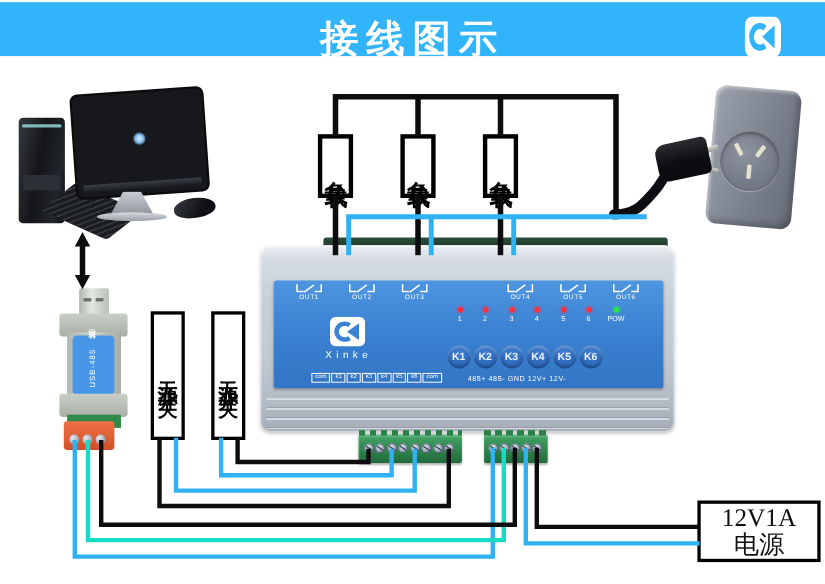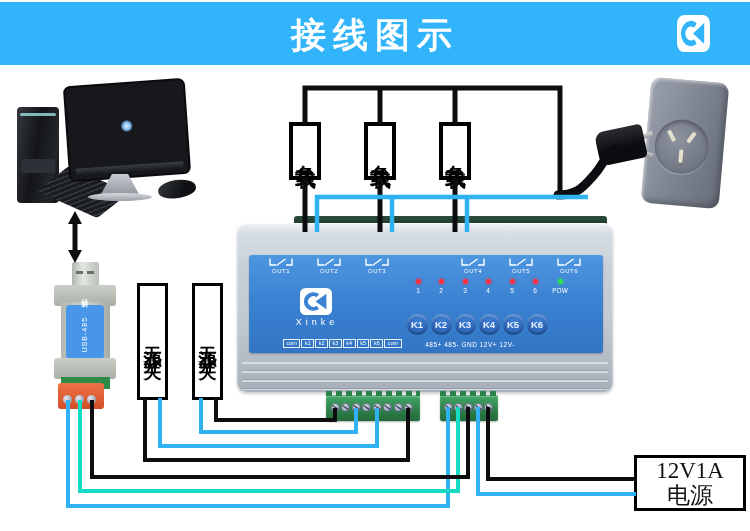--- a/index.html
+++ b/index.html
@@ -1,19 +1,19 @@
 <!DOCTYPE html>
 <html><head>
 <meta charset="utf-8">
 <style>
   html,body{margin:0;padding:0;background:#fff;}
   .page{position:relative;width:750px;height:531px;background:#fff;overflow:hidden;
         font-family:"Liberation Sans",sans-serif;border-bottom:1px solid #e9e9e9;}
   
-  .header{position:absolute;left:0;top:2px;width:750px;height:63px;background:#31b4fa;}
+  .header{position:absolute;left:0;top:2px;width:750px;height:49px;background:#31b4fa;}
   .header-title{position:absolute;left:0;right:0;top:10px;text-align:center;color:#fff;
     font-family:"Liberation Serif",serif;font-weight:bold;font-size:35px;letter-spacing:7px;}
   .brandlogo{position:absolute;}
   
   .wirebox{position:absolute;background:#fff;border:4px solid #000;box-sizing:border-box;
     display:flex;align-items:center;justify-content:center;color:#000;
     font-family:"Liberation Serif",serif;font-weight:bold;}
   .vtext{writing-mode:vertical-rl;text-orientation:upright;line-height:1;}
   .psu-box{position:absolute;left:634px;top:455px;width:112px;height:56px;background:#fff;
     border:3px solid #000;box-sizing:border-box;display:flex;flex-direction:column;

